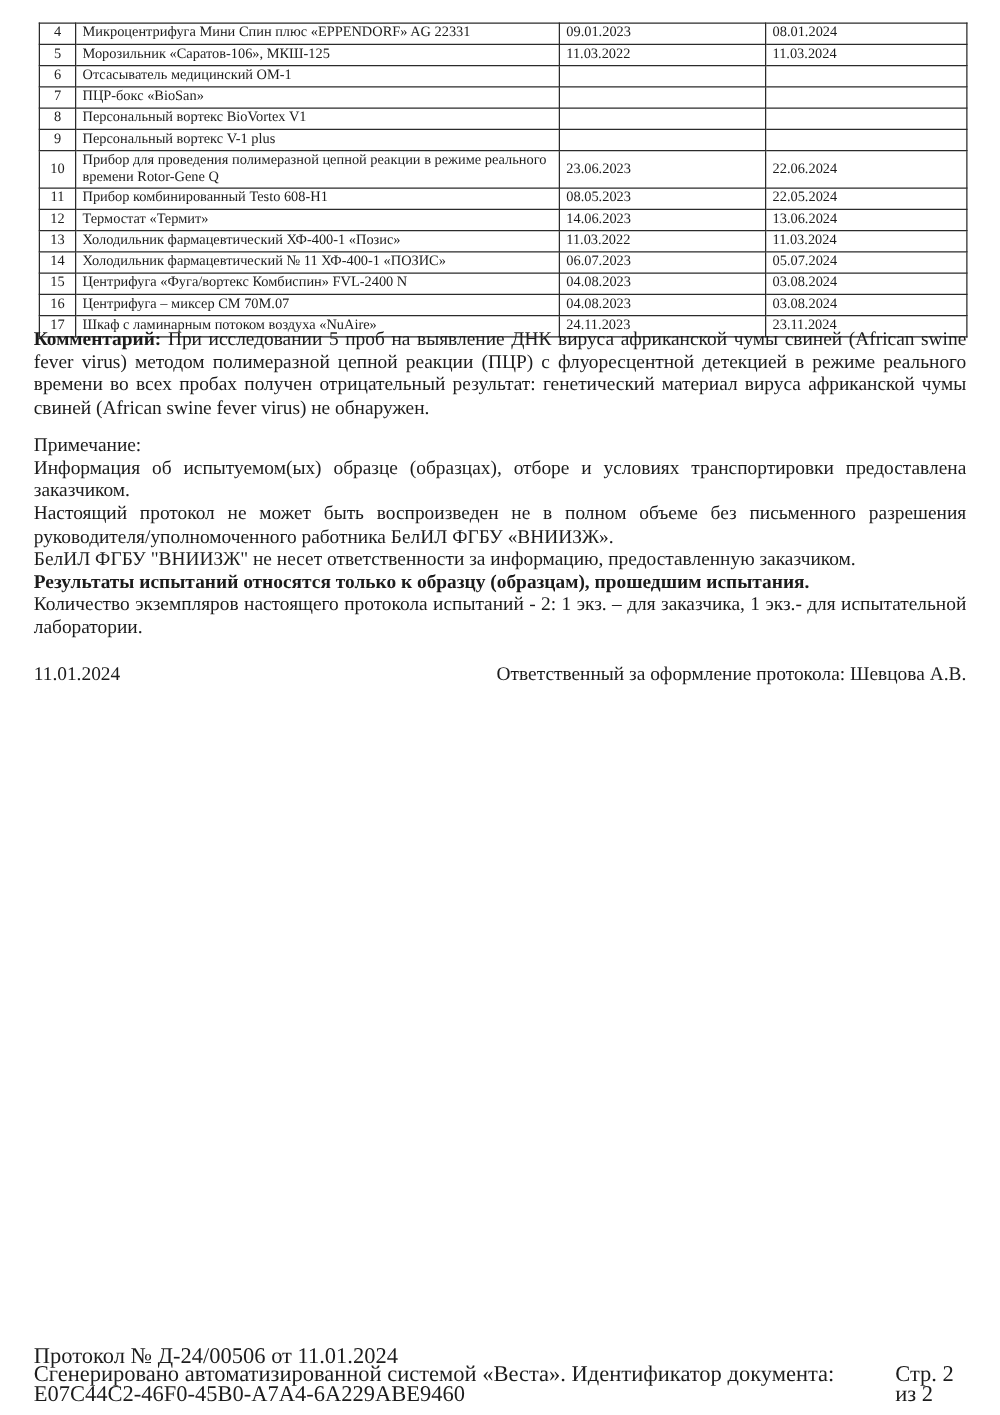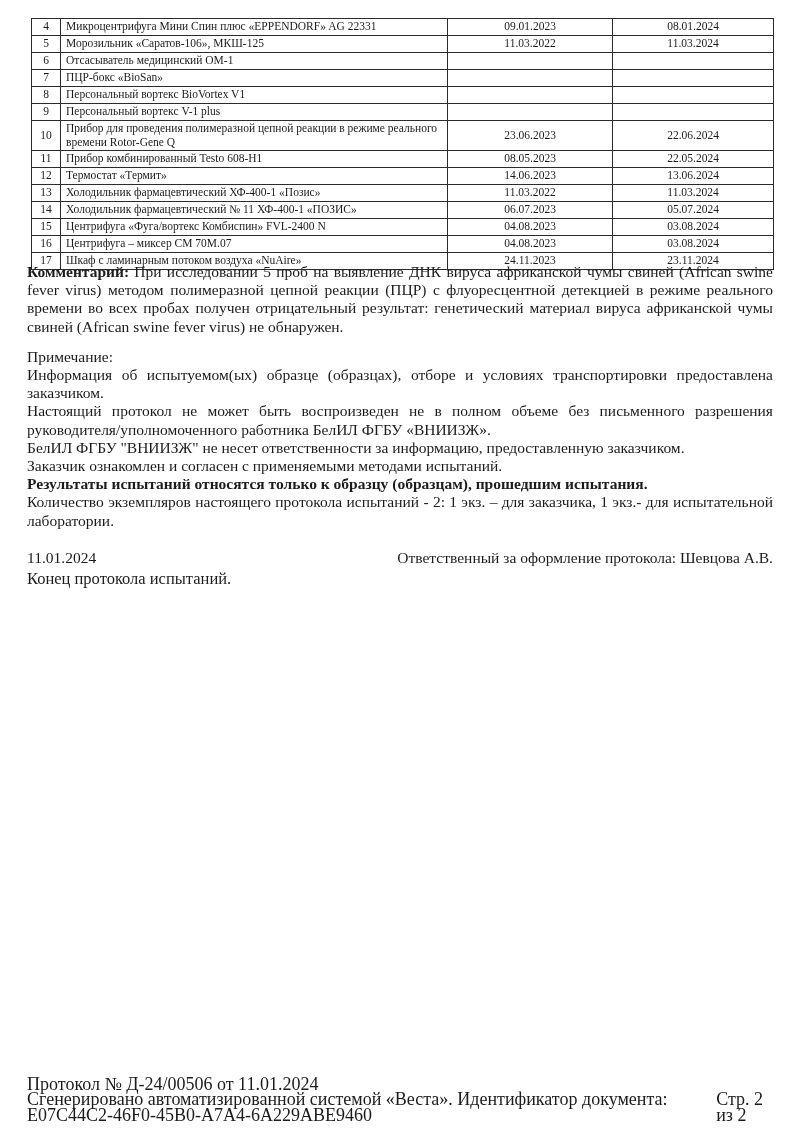--- a/index.html
+++ b/index.html
@@ -13,21 +13,21 @@
     position:absolute; top:18px; left:31px; width:742px;
     border-collapse:collapse; table-layout:fixed;
     font-size:11.5px; color:#1c1c1c;
   }
   .equip-table td {
     border:1px solid #2b2b2b; padding:1px 5px;
     height:14px; line-height:1.18; vertical-align:middle;
     overflow:hidden;
   }
   .c-num  { text-align:center; }
-  .c-d1, .c-d2 { text-align:center; }
+  .c-d1, .c-d2 { text-align:left; }
   
   .bodytext {
     position:absolute; top:263px; left:27px; width:746px;
     font-size:15.5px; line-height:18.2px;
   }
   .bodytext p { margin:0; }
   .justify { text-align:justify; }
   .bold { font-weight:bold; }
   .notes-block { margin-top:12px; }
   .sig-row {
@@ -144,31 +144,29 @@
 
   <div class="bodytext">
 
     <p class="justify"><span class="bold">Комментарий:</span><span> При исследовании 5 проб на выявление ДНК вируса африканской чумы свиней (African swine fever virus) методом полимеразной цепной реакции (ПЦР) с флуоресцентной детекцией в режиме реального времени во всех пробах получен отрицательный результат: генетический материал вируса африканской чумы свиней (African swine fever virus) не обнаружен.</span></p>
 
     <div class="notes-block">
       <div>Примечание:</div>
       <div class="justify">Информация об испытуемом(ых) образце (образцах), отборе и условиях транспортировки предоставлена заказчиком.</div>
       <div class="justify">Настоящий протокол не может быть воспроизведен не в полном объеме без письменного разрешения руководителя/уполномоченного работника БелИЛ ФГБУ «ВНИИЗЖ».</div>
       <div class="justify">БелИЛ ФГБУ "ВНИИЗЖ" не несет ответственности за информацию, предоставленную заказчиком.</div>
-      <div class="justify">Заказчик ознакомлен и согласен с применяемыми методами испытаний.</div>
       <div class="bold">Результаты испытаний относятся только к образцу (образцам), прошедшим испытания.</div>
       <div class="justify">Количество экземпляров настоящего протокола испытаний - 2: 1 экз. – для заказчика, 1 экз.- для испытательной лаборатории.</div>
     </div>
 
     <div class="sig-row">
       <span>11.01.2024</span>
       <span>Ответственный за оформление протокола: Шевцова А.В.</span>
     </div>
 
-    <div class="end-line">Конец протокола испытаний.</div>
 
   </div>
 
   <div class="footer">
     <div>Протокол № Д-24/00506 от 11.01.2024</div>
     <div class="footer-row2">
       <span>Сгенерировано автоматизированной системой «Веста». Идентификатор документа: E07C44C2-46F0-45B0-A7A4-6A229ABE9460</span>
       <span>Стр. 2 из 2</span>
     </div>
   </div>

